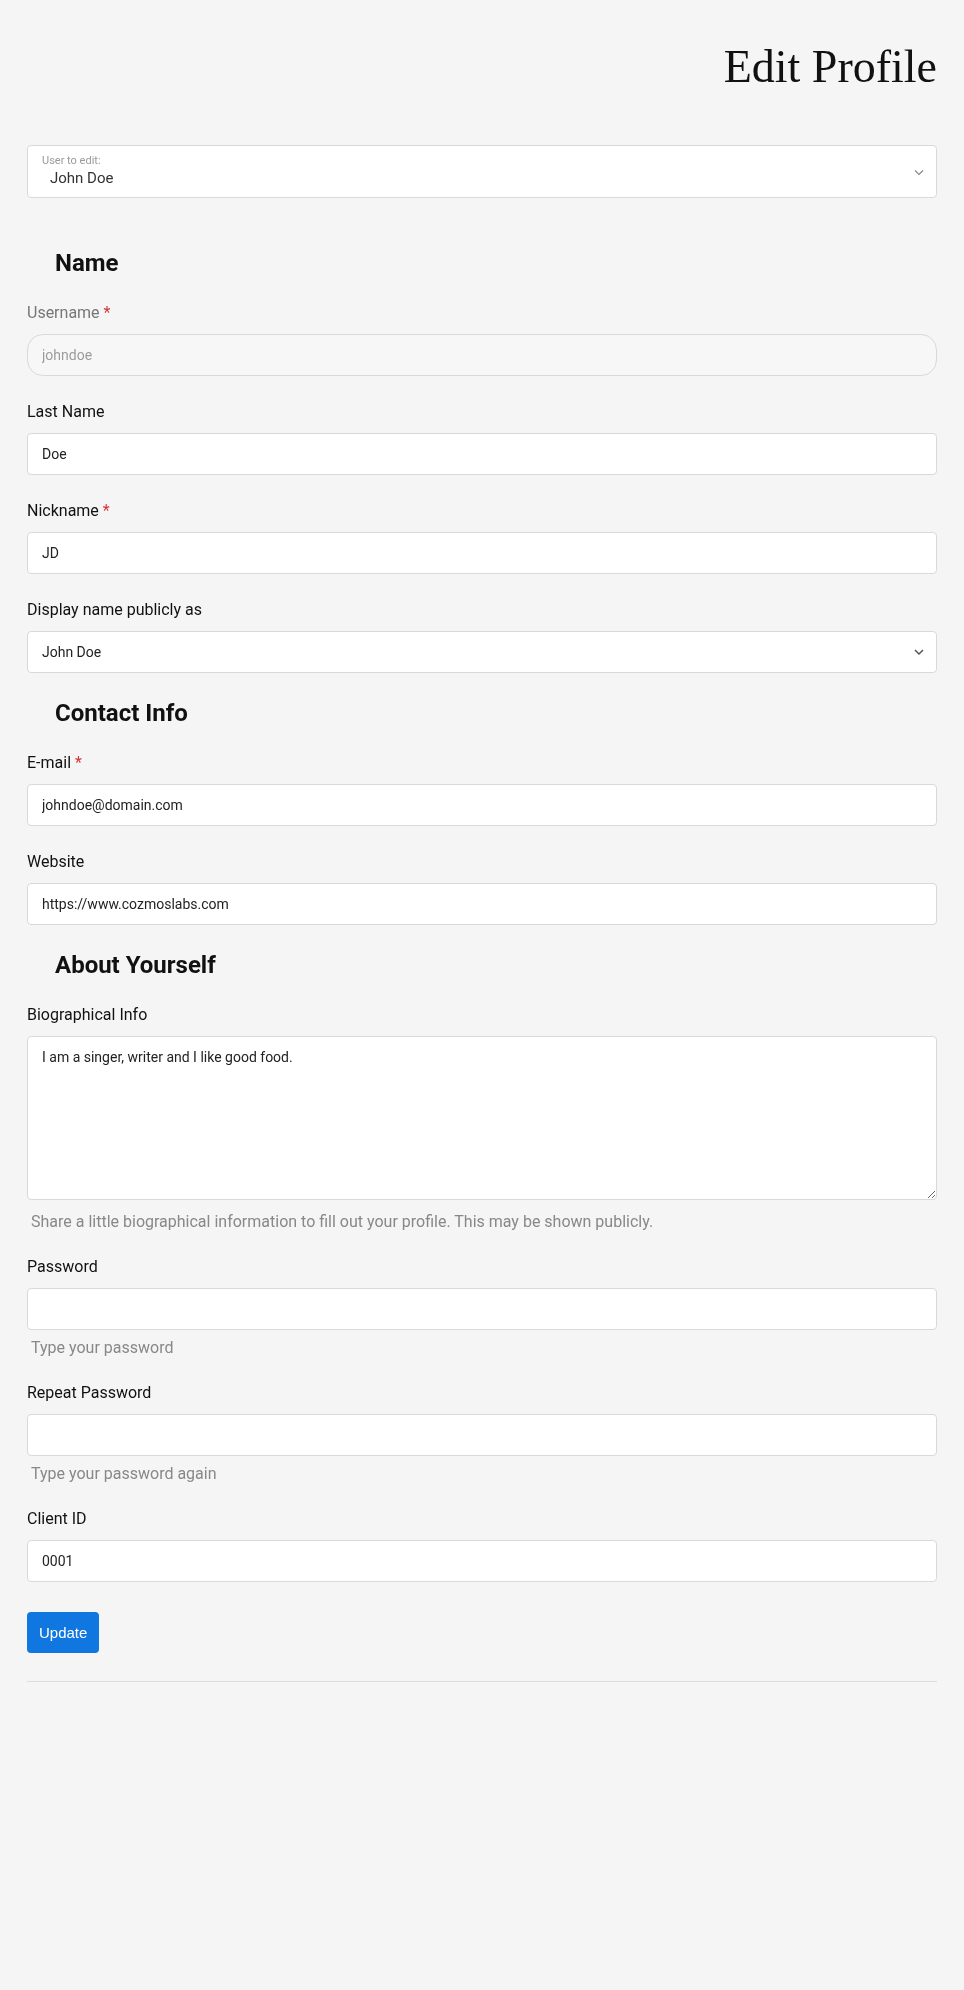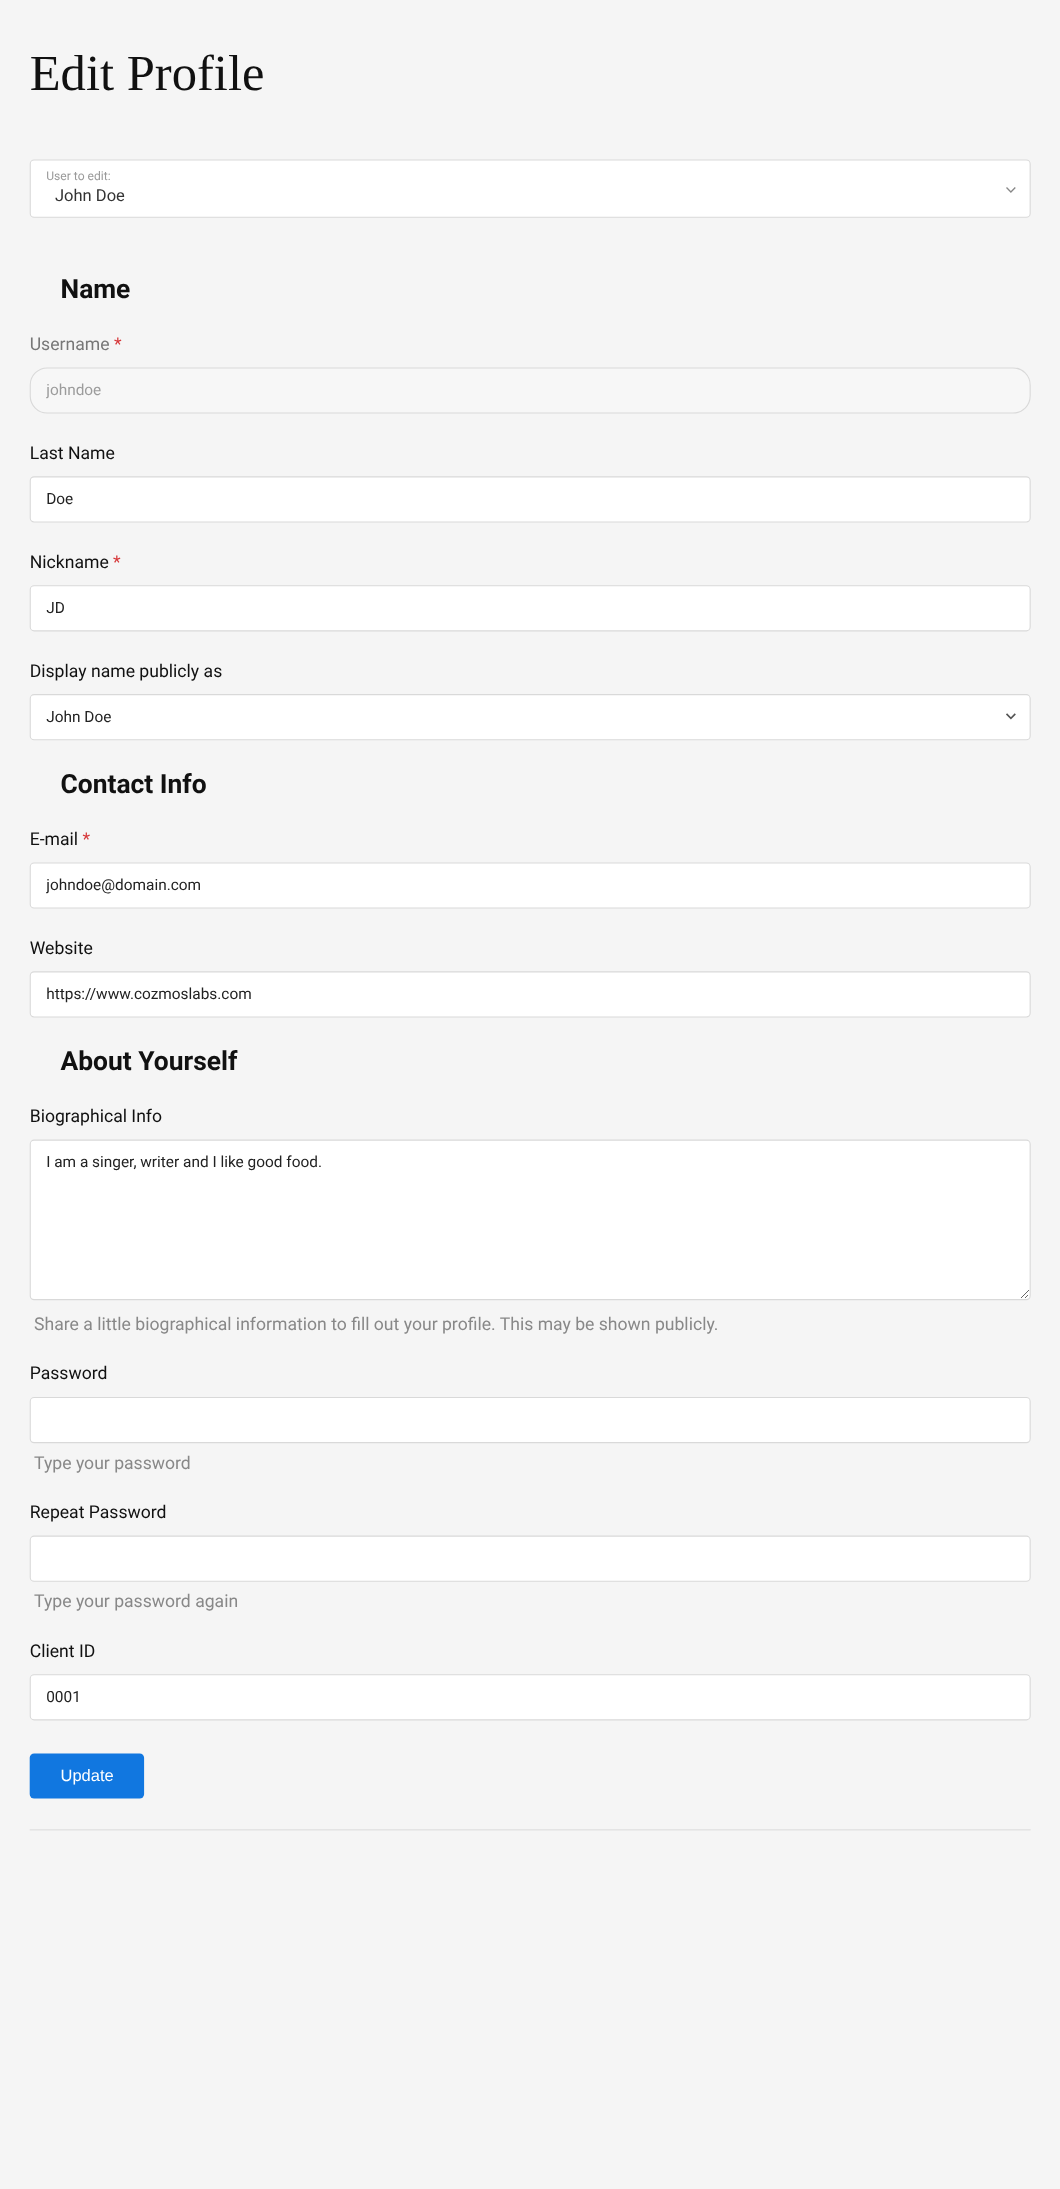--- a/index.html
+++ b/index.html
@@ -7,21 +7,21 @@
   background: #f5f5f5;
   font-family: -apple-system, BlinkMacSystemFont, "Segoe UI", Roboto, Helvetica, Arial, sans-serif;
   width: 964px;
   min-height: 1990px;
   padding: 40px 27px 40px 27px;
 }
 h1.page-title {
   font-family: Georgia, 'Times New Roman', serif;
   font-weight: 400;
   font-size: 46px;
-  text-align: left;
+  text-align: right;
   color: #111;
   margin-bottom: 52px;
 }
 .user-select-box {
   background: #fff;
   border: 1px solid #d9d9d9;
   border-radius: 4px;
   padding: 8px 14px 10px 14px;
   position: relative;
   margin-bottom: 51px;
@@ -69,21 +69,21 @@
   font-size: 14px;
   color: #222;
   font-family: inherit;
 }
 input.disabled-input {
   background: #f7f7f7;
   color: #9c9c9c;
   border-radius: 16px;
 }
 textarea {
-  height: 146px;
+  height: 164px;
   resize: vertical;
 }
 .select-box { position: relative; padding-right: 34px; }
 .select-arrow {
   position: absolute;
   right: 12px;
   top: 50%;
   transform: translateY(-50%);
   color: #555;
 }
@@ -91,21 +91,21 @@
   font-size: 16px;
   color: #888;
   margin-top: 8px;
   padding-left: 4px;
 }
 .submit-btn {
   background: #1177e0;
   color: #fff;
   border: none;
   border-radius: 4px;
-  padding: 12px 28px;
+  padding: 12px 12px;
   font-size: 15px;
   cursor: pointer;
   margin-top: 4px;
 }
 .divider {
   border: none;
   border-top: 1px solid #ddd;
   margin-top: 28px;
 }
 svg.chev { width: 10px; height: 10px; }

